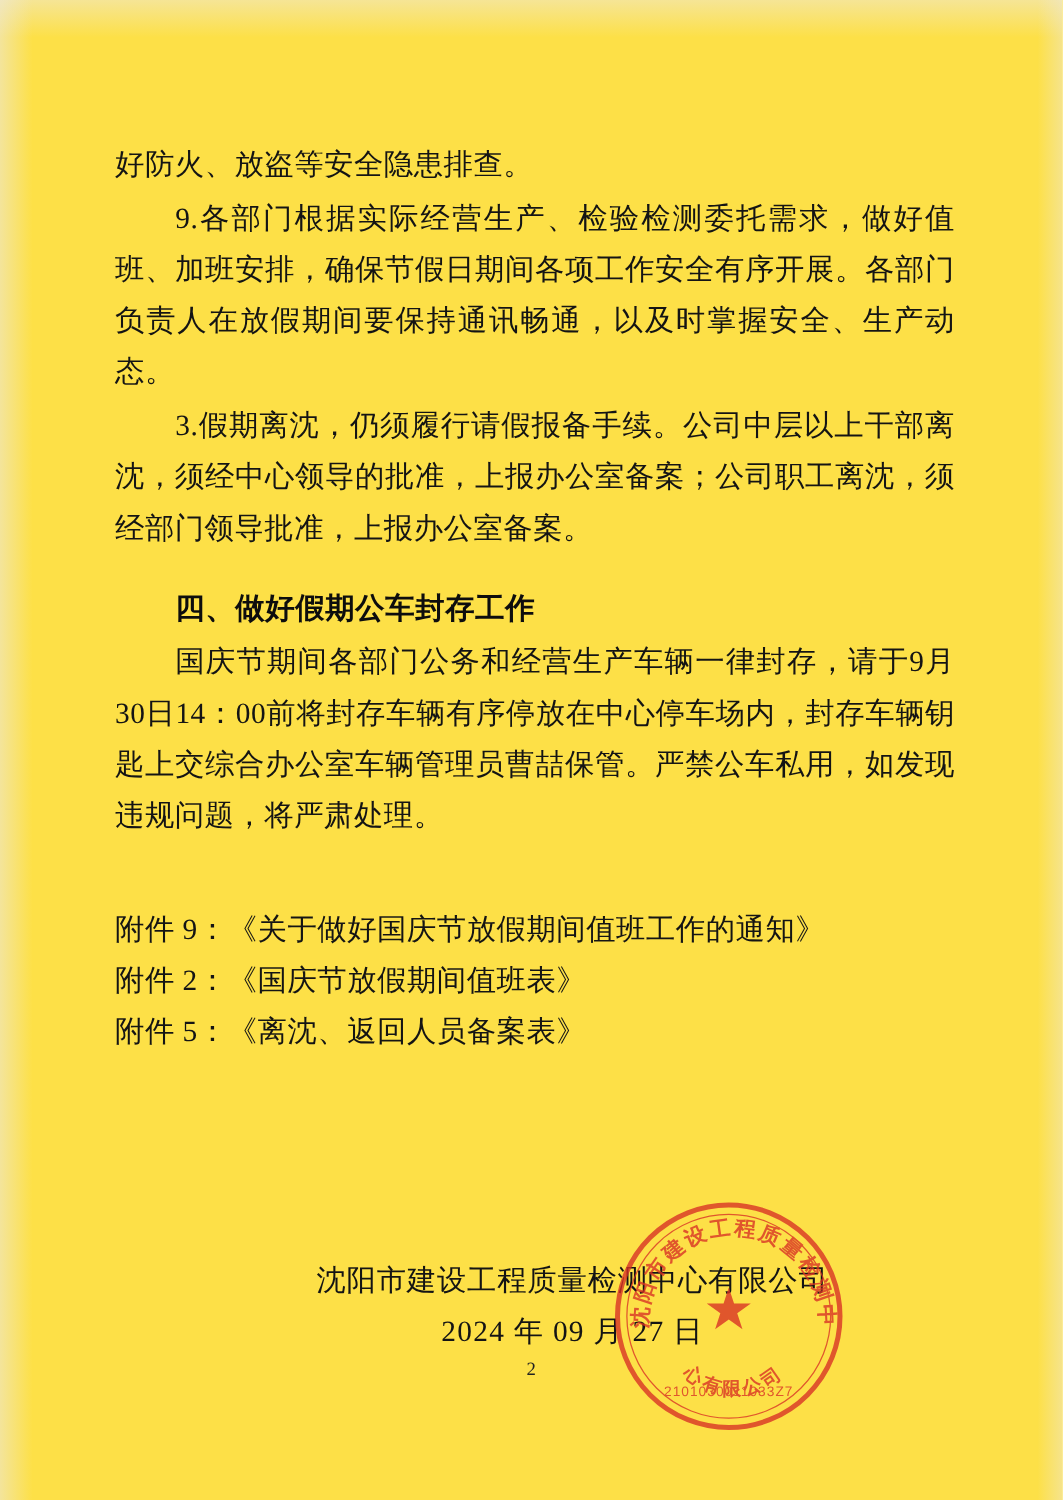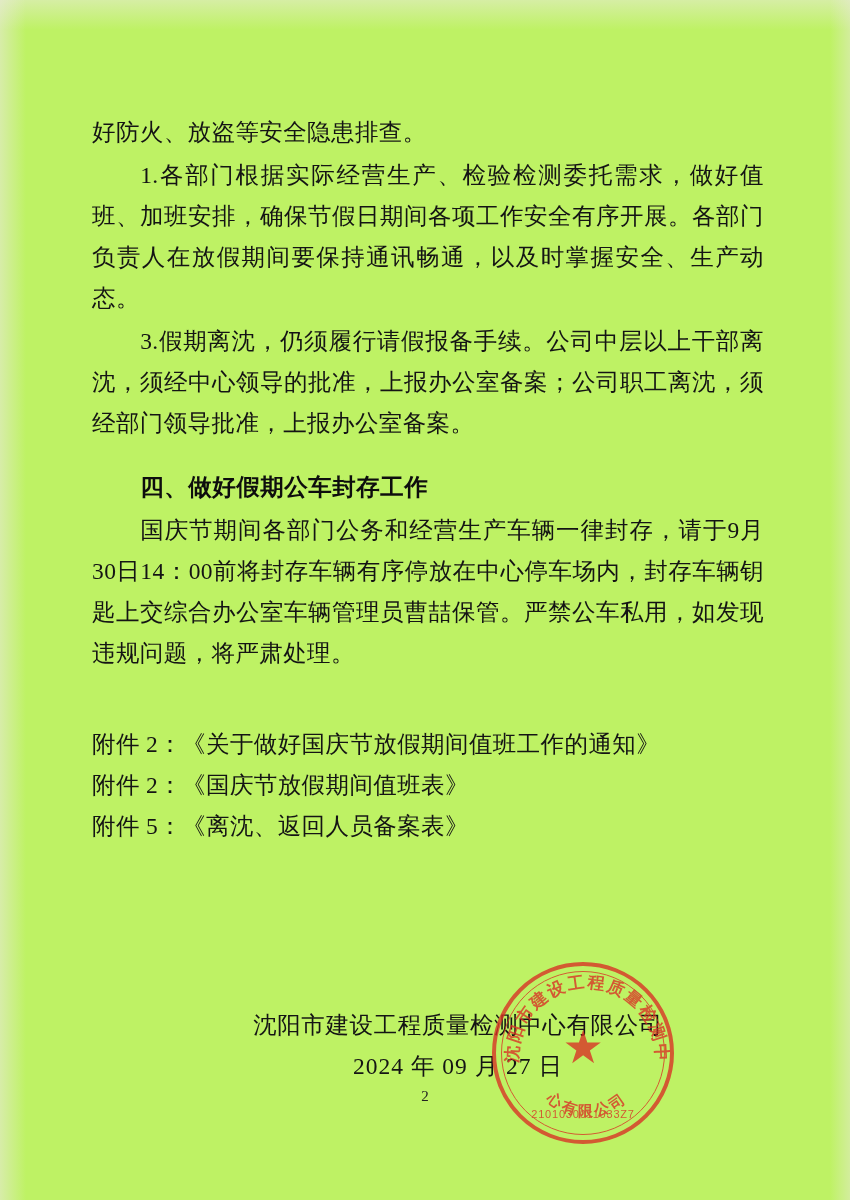--- a/index.html
+++ b/index.html
@@ -13,21 +13,21 @@
     font-family: "Liberation Serif", "DejaVu Serif", serif;
     color: #111111;
     overflow: hidden;
     position: relative;
   }
   .page {
     position: absolute;
     top: 0; left: 0;
     width: 850px;
     height: 1200px;
-    background: #bef264;
+    background: #fde047;
   }
   
   .page::before {
     content: "";
     position: absolute;
     top: 0; left: 0; right: 0; bottom: 0;
     background:
       linear-gradient(to right, rgba(236,232,225,0.55) 0px, rgba(255,255,255,0) 26px),
       linear-gradient(to left, rgba(236,232,225,0.45) 0px, rgba(255,255,255,0) 20px),
       linear-gradient(to bottom, rgba(238,234,228,0.5) 0px, rgba(255,255,255,0) 30px);
@@ -162,35 +162,35 @@
 </style>
 </head>
 <body>
 
 <div class="page">
 
   <div class="body-area">
 
     <p class="para">好防火、放盗等安全隐患排查。</p>
 
-    <p class="para indent">1.各部门根据实际经营生产、检验检测委托需求，做好值班、加班安排，确保节假日期间各项工作安全有序开展。各部门负责人在放假期间要保持通讯畅通，以及时掌握安全、生产动态。</p>
+    <p class="para indent">9.各部门根据实际经营生产、检验检测委托需求，做好值班、加班安排，确保节假日期间各项工作安全有序开展。各部门负责人在放假期间要保持通讯畅通，以及时掌握安全、生产动态。</p>
 
     <p class="para indent">3.假期离沈，仍须履行请假报备手续。公司中层以上干部离沈，须经中心领导的批准，上报办公室备案；公司职工离沈，须经部门领导批准，上报办公室备案。</p>
 
     <p class="heading">四、做好假期公车封存工作</p>
 
     <p class="para indent">国庆节期间各部门公务和经营生产车辆一律封存，请于9月30日14：00前将封存车辆有序停放在中心停车场内，封存车辆钥匙上交综合办公室车辆管理员曹喆保管。严禁公车私用，如发现违规问题，将严肃处理。</p>
 
     <div class="gap-small"></div>
 
 
     <div class="gap-big"></div>
 
     <div class="attachments">
-      <p class="attach">附件 2：《关于做好国庆节放假期间值班工作的通知》</p>
+      <p class="attach">附件 9：《关于做好国庆节放假期间值班工作的通知》</p>
       <p class="attach">附件 2：《国庆节放假期间值班表》</p>
       <p class="attach">附件 5：《离沈、返回人员备案表》</p>
     </div>
 
   </div>
 
   <div class="signature">
     <div class="sig-line">沈阳市建设工程质量检测中心有限公司</div>
     <div class="sig-date">2024 年 09 月 27 日</div>
   </div>

